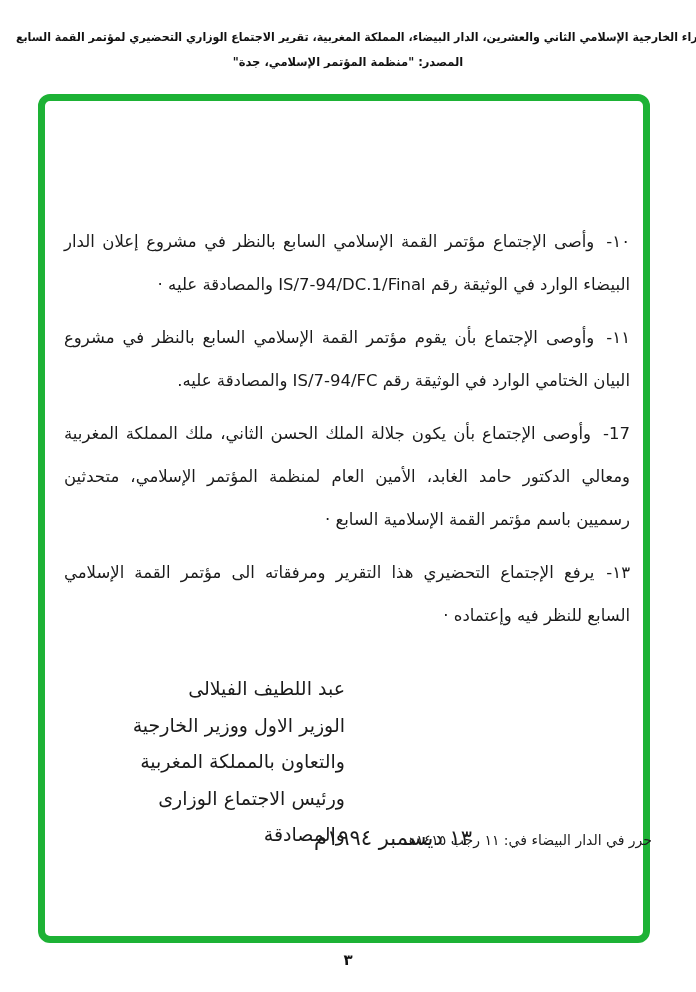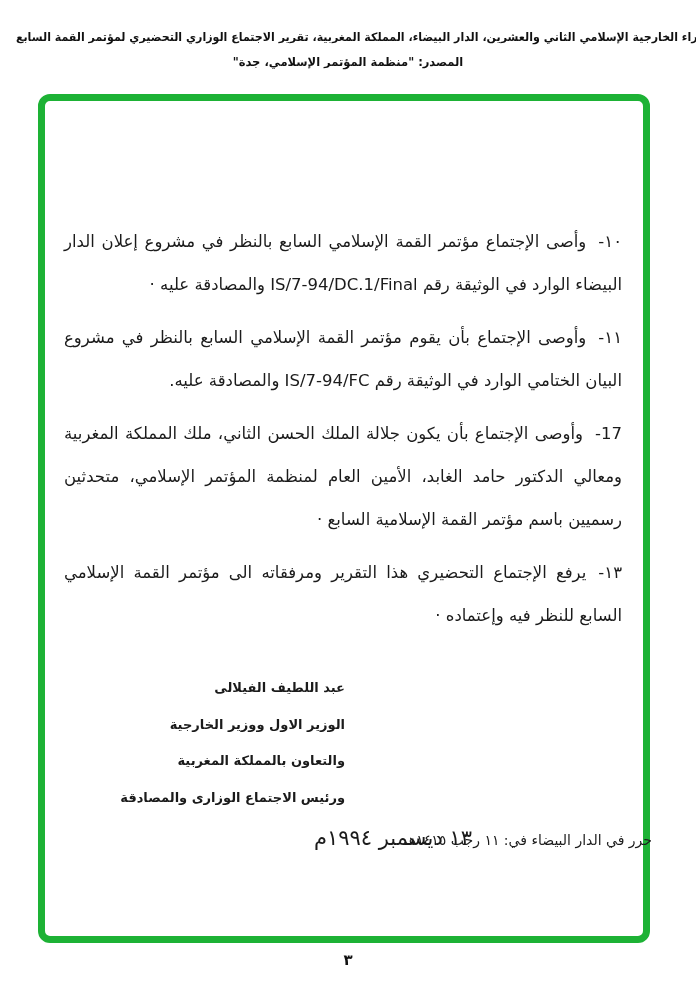--- a/index.html
+++ b/index.html
@@ -48,39 +48,38 @@
   }
   
   .body-text {
     position: absolute;
     left: 64px;
     top: 220px;
     width: 566px;
     direction: rtl;
   }
   .para {
-    margin: 0 8px 10px 0;
+    margin: 0 0 10px 0;
     font-size: 16.5px;
     line-height: 43px;
     text-align: justify;
     color: #1b1b1b;
   }
   .para .num { padding-left: 12px; white-space: nowrap; }
   
   .signature {
     position: absolute;
     left: 95px;
     top: 670px;
     width: 250px;
     direction: rtl;
     text-align: right;
-    font-size: 13px;
+    font-size: 19px;
     line-height: 36.5px;
     color: #1b1b1b;
-    font-weight: bold;
   }
   
   .date-line1 {
     position: absolute;
     top: 832px;
     right: 44px;
     direction: rtl;
     white-space: nowrap;
     font-size: 14px;
     color: #1b1b1b;

